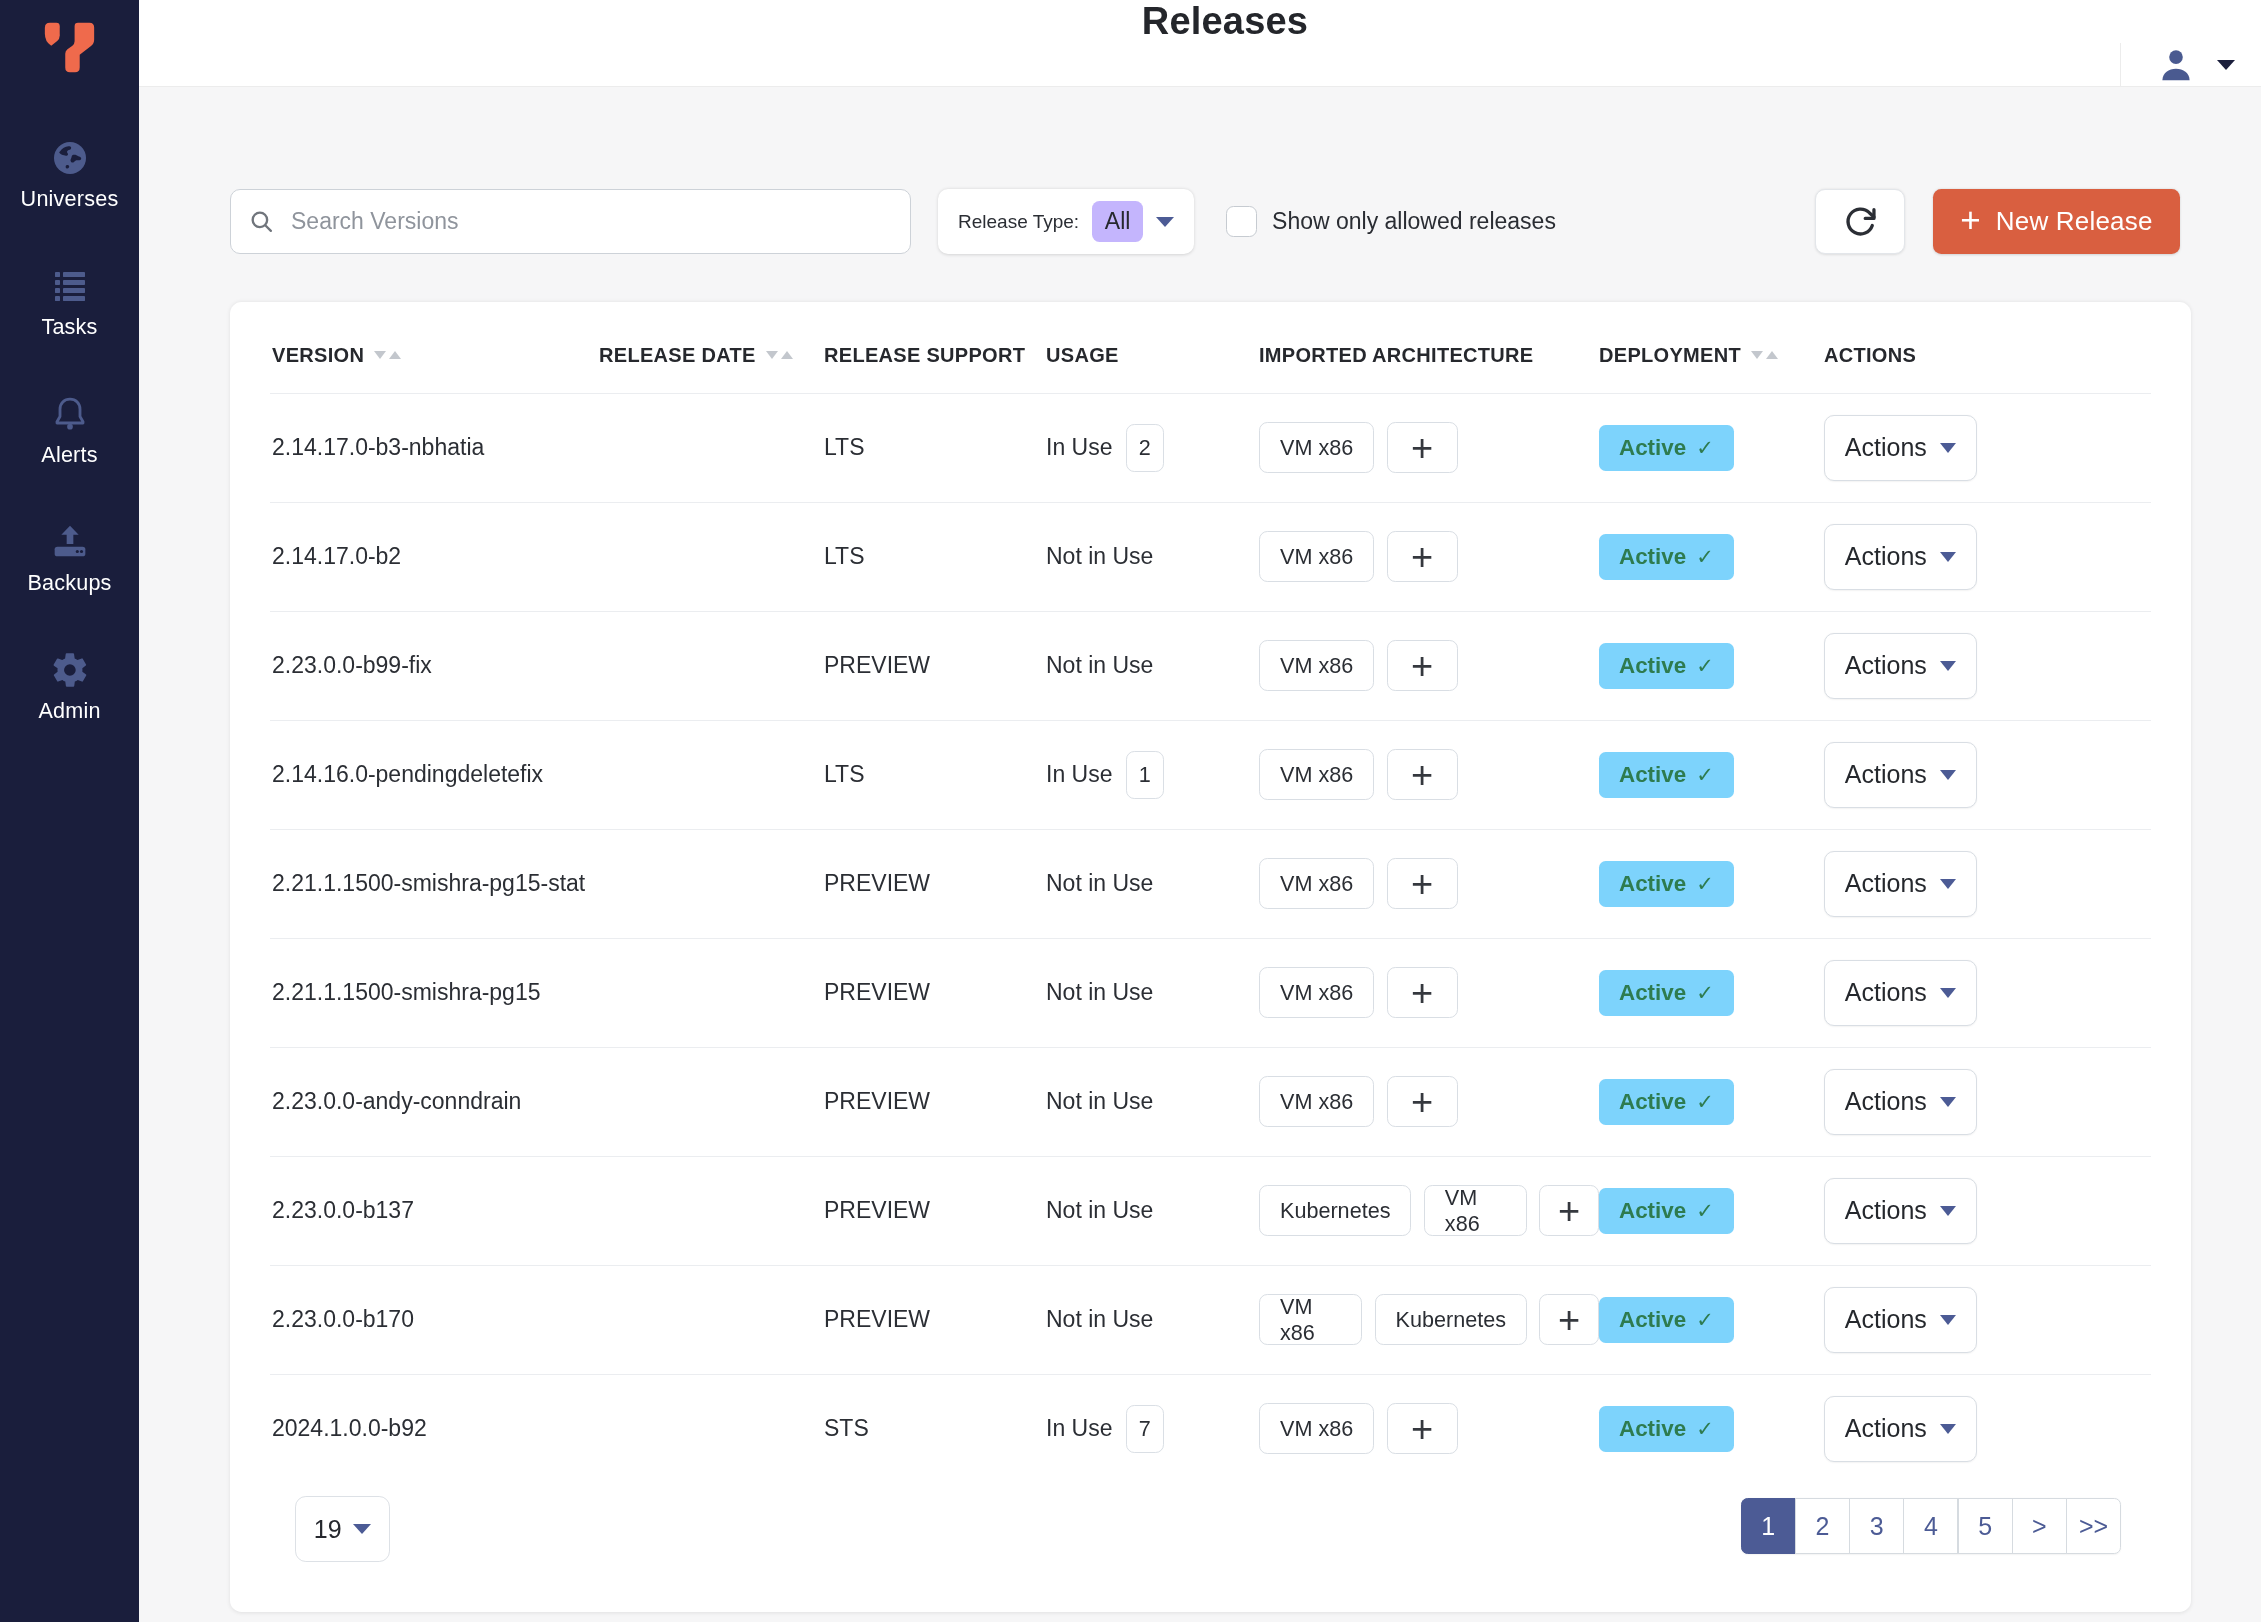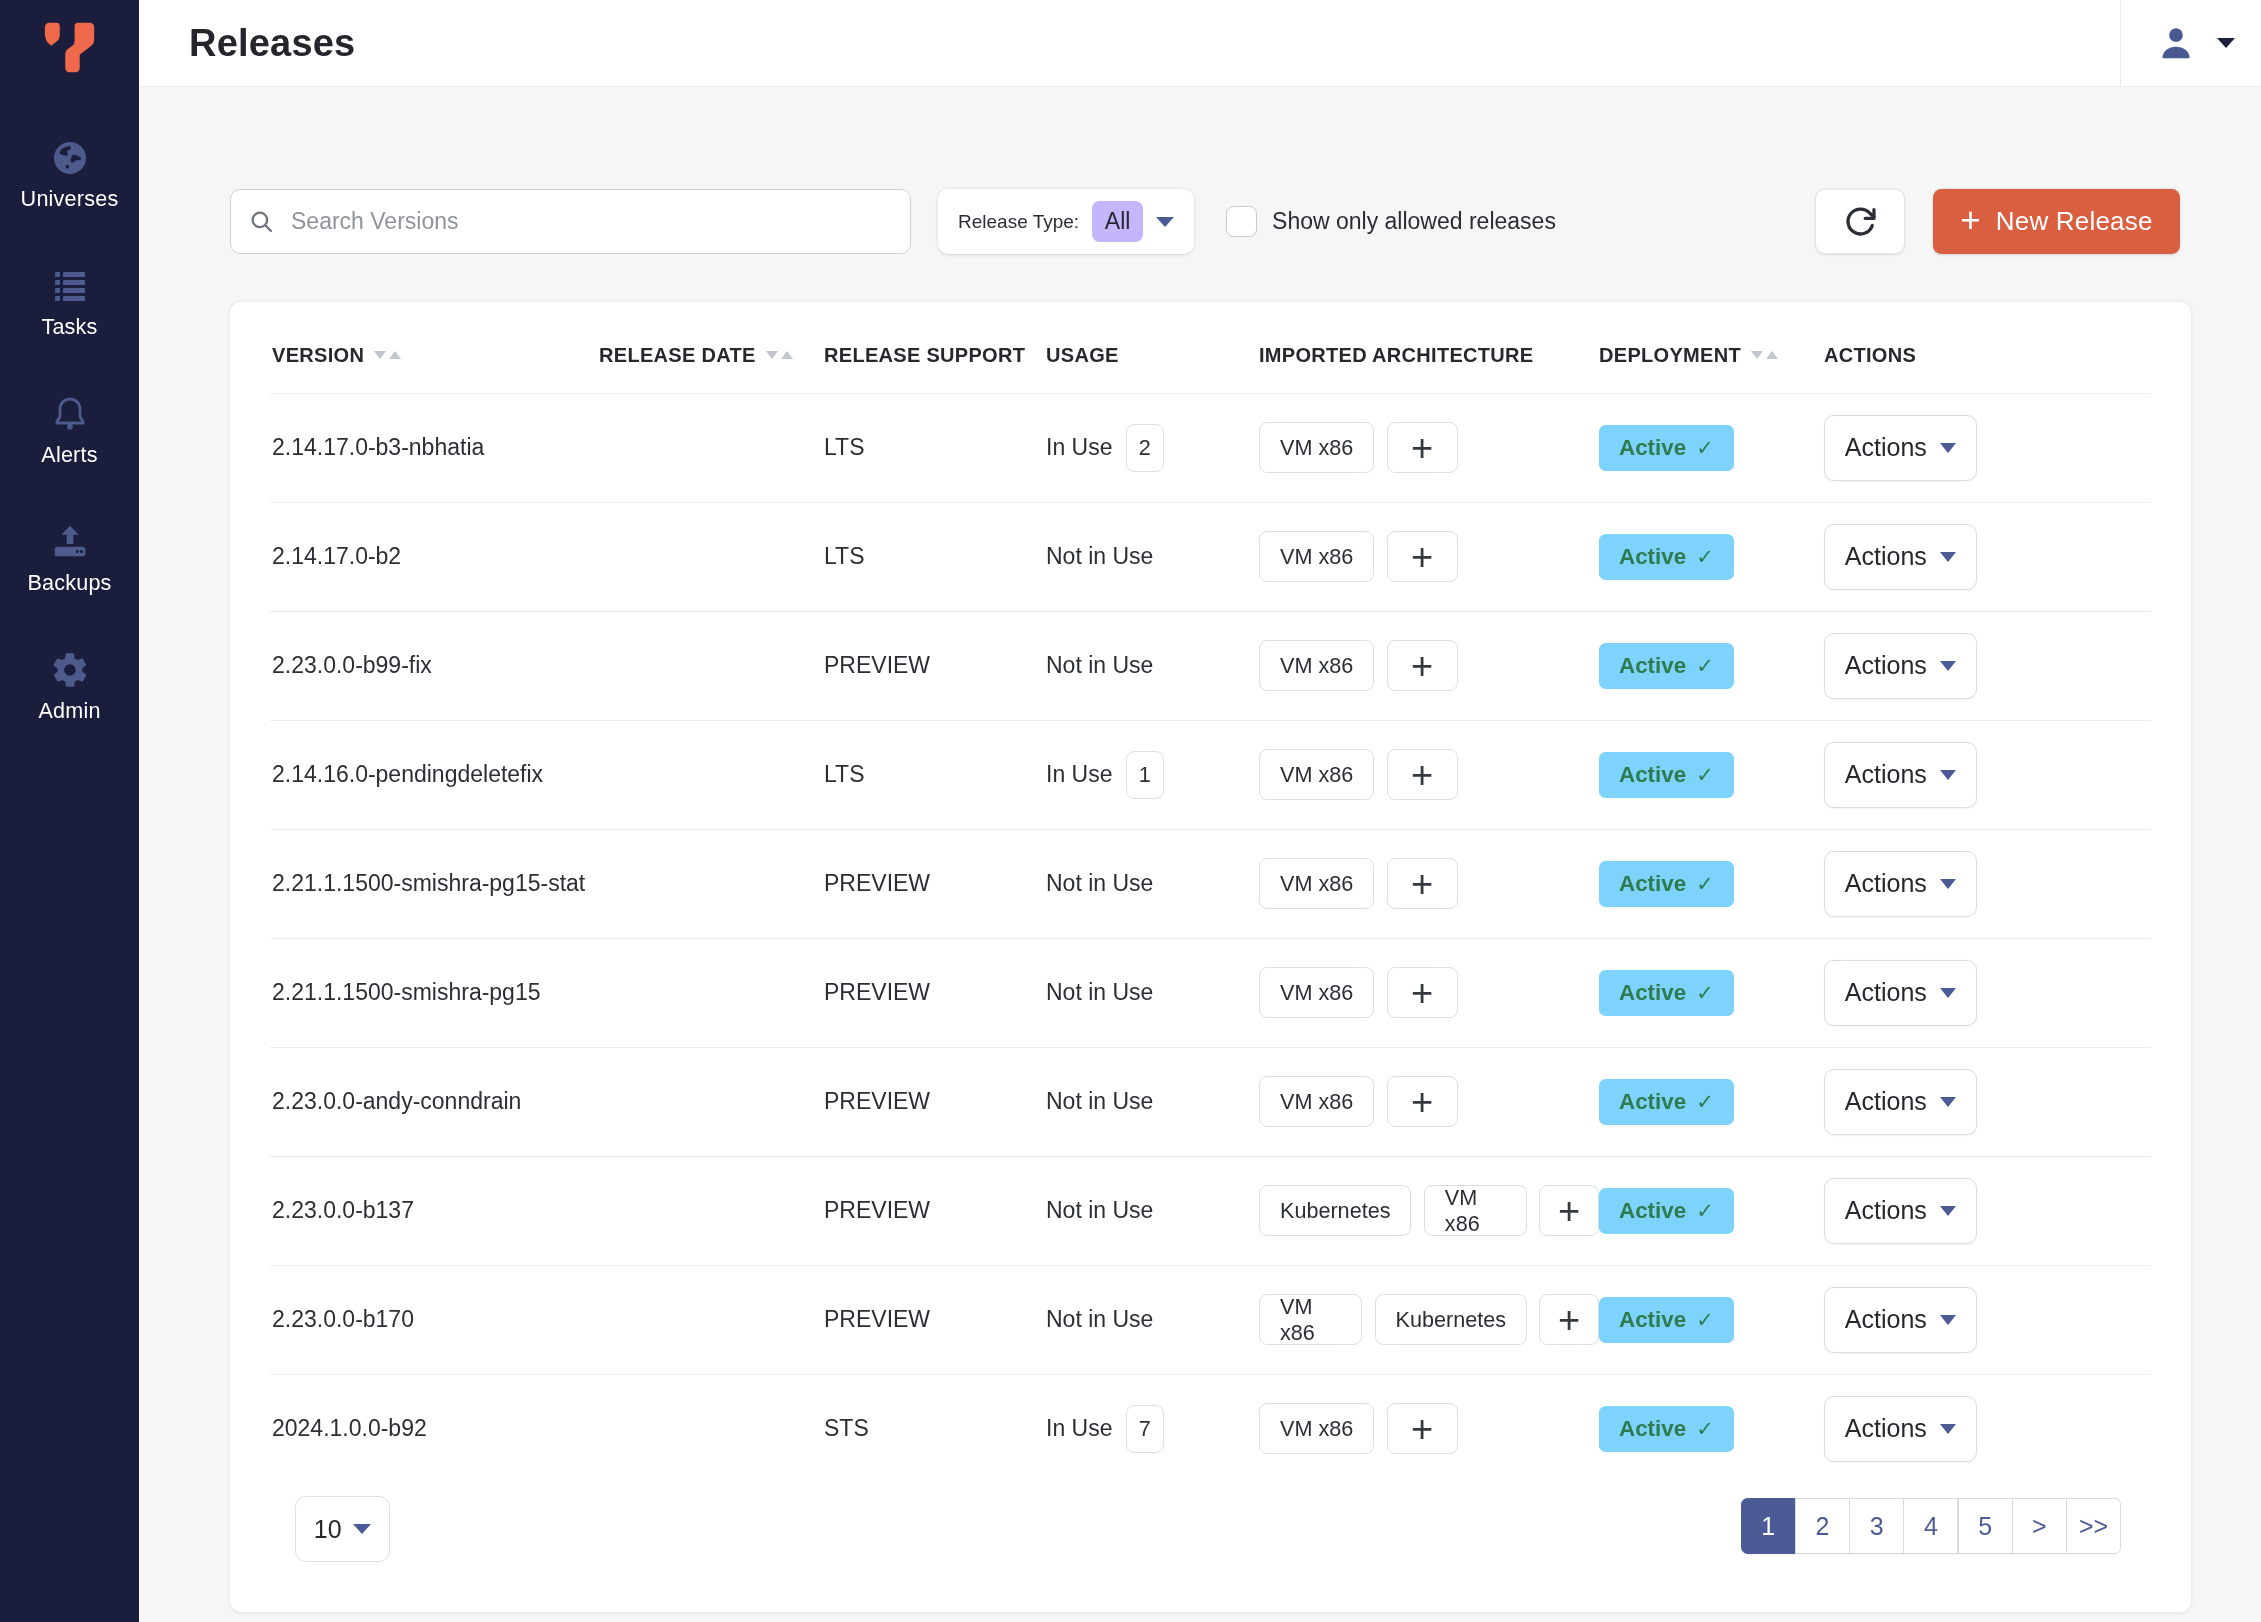--- a/index.html
+++ b/index.html
@@ -13,21 +13,21 @@
   .sidebar { position:absolute; left:0; top:0; width:139px; height:100%; background:#1a1e3c; z-index:10; }
   .logo { display:block; margin:21.6px auto 0; width:53px; height:51px; cursor:pointer; }
   .nav { position:absolute; top:138px; left:0; right:0; display:flex; flex-direction:column; }
   .nav-item { height:128px; display:flex; flex-direction:column; align-items:center; cursor:pointer; }
   .nav-icon { width:40px; height:40px; display:block; }
   .nav-icon svg { width:40px; height:40px; display:block; }
   .nav-label { margin-top:7.5px; color:#ffffff; font-size:21.6px; letter-spacing:0.2px; }
 
   
   .topbar { position:absolute; left:139px; top:0; right:0; height:87px; background:#fff;
-            border-bottom:0.8px solid #ececec; display:flex; align-items:center; }
+            border-bottom:0.8px solid #ececec; display:flex; align-items:center;flex-direction:column; }
   .page-title { margin-left:50px; font-size:38px; font-weight:700; color:#24262b; letter-spacing:0.2px; }
   .topbar-right { margin-left:auto; display:flex; align-items:center; height:100%; }
   .topbar-divider { width:0.8px; height:100%; background:#ececec; }
   .user-button { display:flex; align-items:center; gap:21.6px; padding:0 26.5px 0 36px; cursor:pointer; height:100%; }
   .user-button svg { width:38px; height:38px; }
 
   
   .caret { width:0; height:0; border-left:9px solid transparent; border-right:9px solid transparent; border-top:10.8px solid #4c5b95; display:inline-block; }
   .caret-navy { border-top-color:#1b1f3c; }
 
@@ -498,21 +498,21 @@
             <div class="td">
               <button class="actions-btn">
                 <span>Actions</span>
                 <span class="caret"></span>
               </button>
             </div>
           </div>
         </div>
       <div class="tfoot">
         <button class="page-size">
-          <span>10</span>
+          <span>19</span>
           <span class="caret"></span>
         </button>
         <div class="pagination">
             <button class="page-btn active">1</button>
             <button class="page-btn">2</button>
             <button class="page-btn">3</button>
             <button class="page-btn">4</button>
             <button class="page-btn">5</button>
             <button class="page-btn">&gt;</button>
             <button class="page-btn">&gt;&gt;</button>

